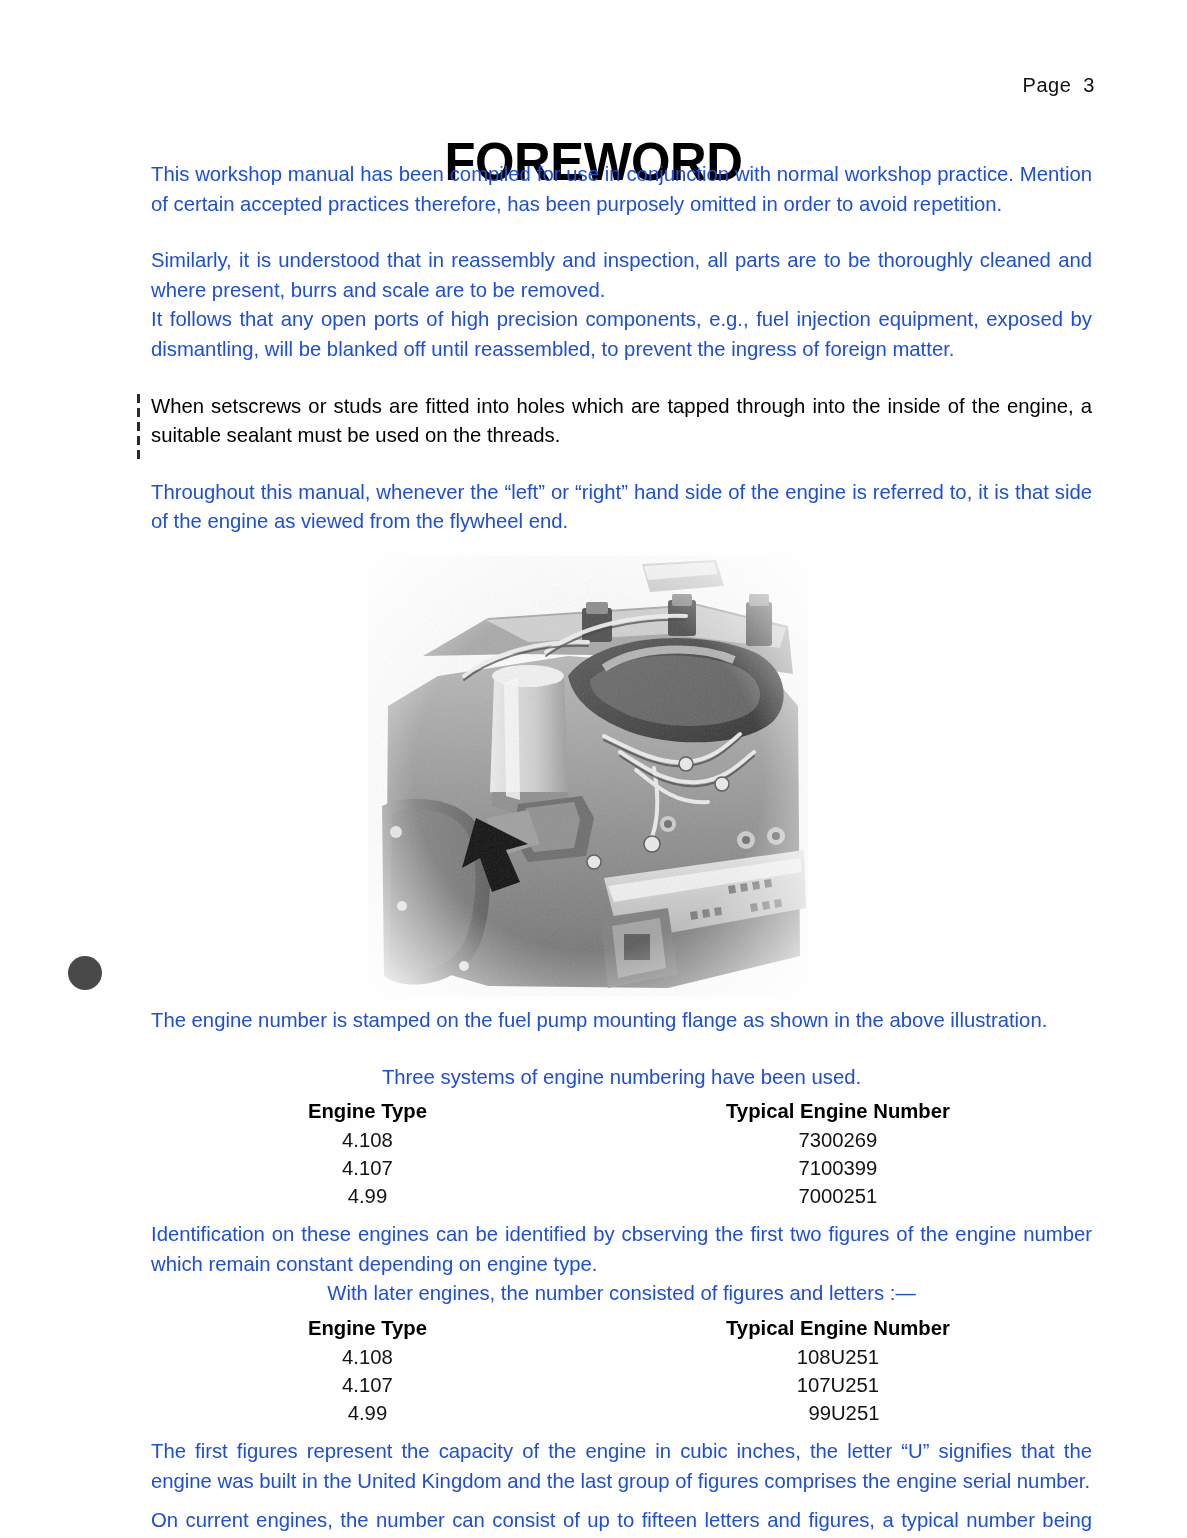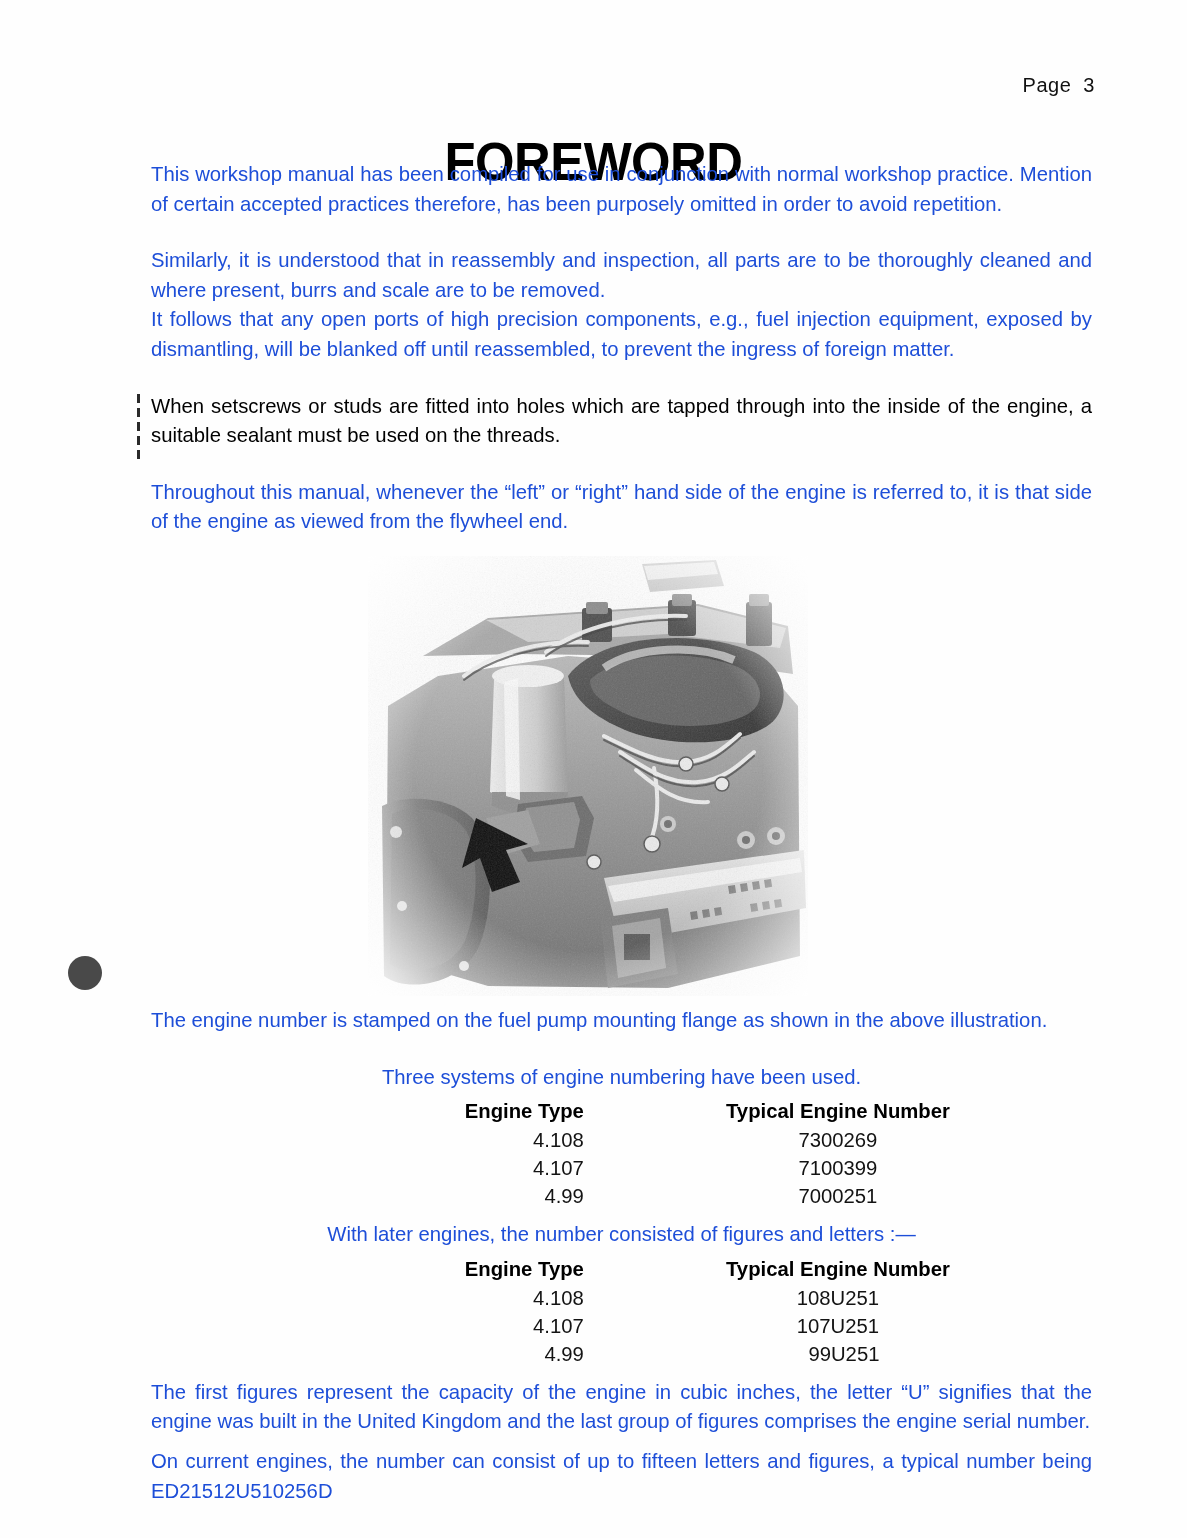--- a/index.html
+++ b/index.html
@@ -133,21 +133,21 @@
     color: #000;
     font-size: 20.3px;
     line-height: 30px;
   }
   .spec-table td {
     text-align: center;
     padding: 0;
     line-height: 28px;
   }
   .spec-table th.col-type,
-  .spec-table td.col-type { width: 46%; text-align: right; }
+  .spec-table td.col-type { width: 46%; }
   .spec-table th.col-num,
   .spec-table td.col-num  { width: 54%; }
 
   .table-wrap { margin: 4px 0 0 0; }
 
   
   td.col-num.nudge { padding-left: 12px; }
 </style>
 </head>
 <body>
@@ -380,20 +380,21 @@
           <tr>
             <td class="col-type">4.99</td>
             <td class="col-num">7000251</td>
           </tr>
         </tbody>
       </table>
     </div>
 
     <div class="gap-sm"></div>
 
+    <p class="para">Identification on these engines can be identified by cbserving the first two figures of the engine number which remain constant depending on engine type.</p>
 
     <p class="para last-loose">With later engines, the number consisted of figures and letters :—</p>
 
     <div class="table-wrap">
       <table class="spec-table">
         <thead>
           <tr>
             <th class="col-type">Engine Type</th>
             <th class="col-num">Typical Engine Number</th>
           </tr>

